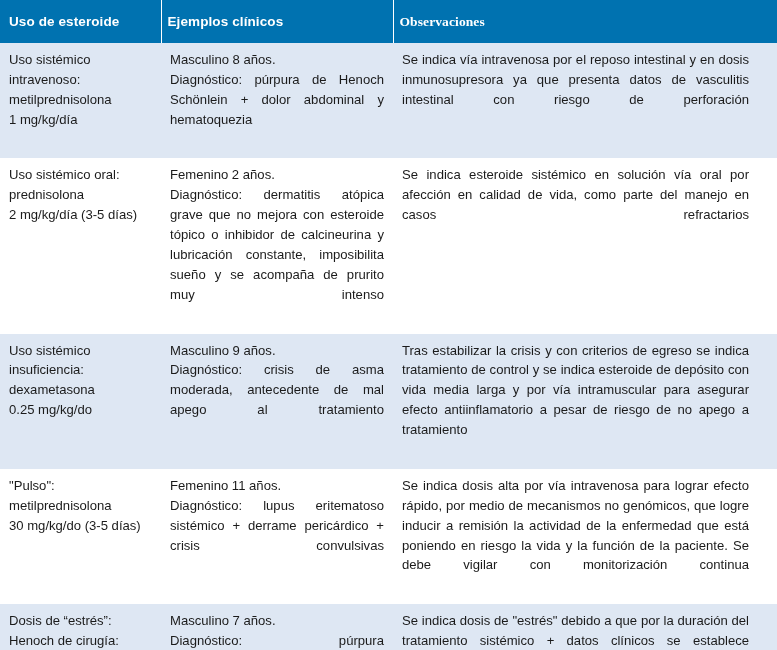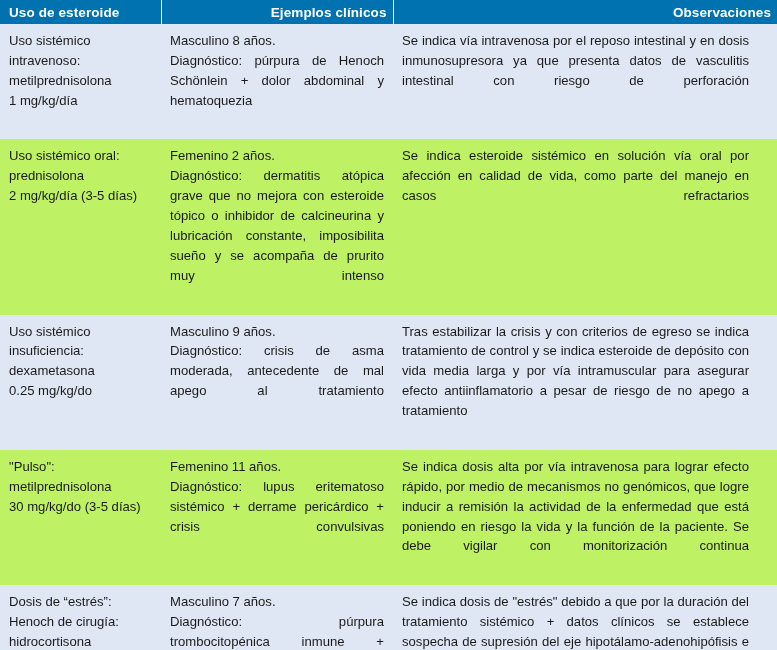--- a/index.html
+++ b/index.html
@@ -13,54 +13,54 @@
   }
 
   #steroid-table {
     width: 777px;
     height: 650px;
     border-collapse: collapse;
     table-layout: fixed;
   }
 
   
-  thead tr { height: 24px; }
+  thead tr { height: 43px; }
 
   th {
     background: #0072b0;
     color: #ffffff;
     font-size: 13.5px;
     font-weight: bold;
-    text-align: right;
+    text-align: left;
     vertical-align: middle;
     letter-spacing: 0.1px;
     padding: 0 6px;
     position: relative;
   }
 
   th.col-use  { width: 161px; text-align: left; padding-left: 9px; }
   th.col-ex   { width: 232px; }
-  th.col-obs  { width: 384px; }
+  th.col-obs  { width: 384px; font-family: Liberation Serif, serif; }
 
   th.col-ex,
   th.col-obs {
     border-left: 1.5px solid #ffffff;
   }
 
   
   td {
     vertical-align: top;
     font-size: 13.1px;
     line-height: 1.52;
     color: #1b1b1b;
     padding: 7px 9px 9px 9px;
   }
 
   tbody tr.band-light td { background: #dee7f3; }
-  tbody tr.band-dark  td { background: #bef264; }
+  tbody tr.band-dark  td { background: #ffffff; }
 
   td.cell-use {
     text-align: left;
     hyphens: none;
   }
 
   td.cell-ex,
   td.cell-obs {
     text-align: justify;
     text-justify: inter-word;

